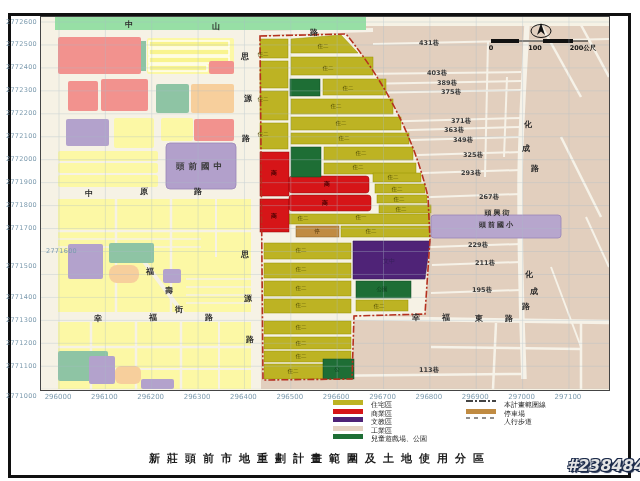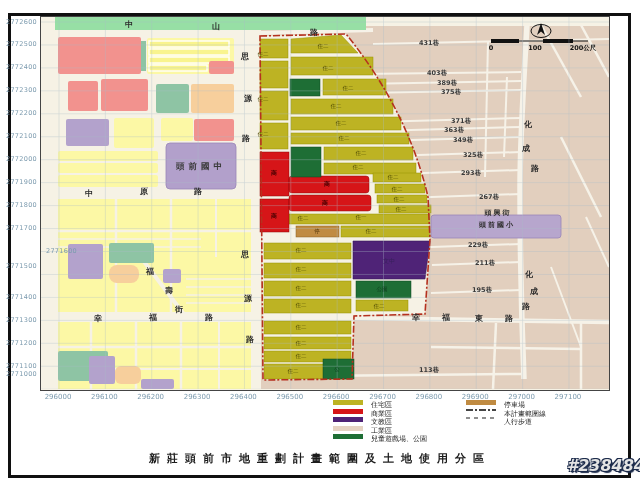--- a/index.html
+++ b/index.html
@@ -336,21 +336,21 @@
       <div class="ylab" style="top: 155.2px;">2772000</div>
       <div class="ylab" style="top: 178.15px;">2771900</div>
       <div class="ylab" style="top: 201.1px;">2771800</div>
       <div class="ylab" style="top: 224.05px;">2771700</div>
       <div class="ylab" style="top: 247px; margin-left: 40px;">2771600</div>
       <div class="ylab" style="top: 262px;">2771500</div>
       <div class="ylab" style="top: 292.9px;">2771400</div>
       <div class="ylab" style="top: 315.85px;">2771300</div>
       <div class="ylab" style="top: 338.8px;">2771200</div>
       <div class="ylab" style="top: 361.75px;">2771100</div>
-      <div class="ylab" style="top: 370px;">2771000</div>
+      <div class="ylab" style="top: 392px;">2771000</div>
     </div>
   <div id="x-axis">
       <div class="xlab" style="left: 41px;">296000</div>
       <div class="xlab" style="left: 87.36px;">296100</div>
       <div class="xlab" style="left: 133.72px;">296200</div>
       <div class="xlab" style="left: 180.08px;">296300</div>
       <div class="xlab" style="left: 226.44px;">296400</div>
       <div class="xlab" style="left: 272.8px;">296500</div>
       <div class="xlab" style="left: 319.16px;">296600</div>
       <div class="xlab" style="left: 365.52px;">296700</div>
@@ -378,26 +378,26 @@
           <span class="lg-swatch" style="background: rgb(230, 211, 195);"></span>
           <span class="lg-label">工業區</span>
         </div>
         <div class="lg-row">
           <span class="lg-swatch" style="background: rgb(30, 110, 53);"></span>
           <span class="lg-label">兒童遊戲場、公園</span>
         </div>
       </div>
     <div id="legend-right" class="lg-col">
         <div class="lg-row">
+          <span class="lg-line dashdot"></span>
+          <span class="lg-label">本計畫範圍線</span>
+        </div>
+        <div class="lg-row">
           <span class="lg-swatch" style="background: rgb(192, 139, 66);"></span>
           <span class="lg-label">停車場</span>
-        </div>
-        <div class="lg-row">
-          <span class="lg-line dashdot"></span>
-          <span class="lg-label">本計畫範圍線</span>
         </div>
         <div class="lg-row">
           <span class="lg-line dashed"></span>
           <span class="lg-label">人行步道</span>
         </div>
       </div>
   </div>
 
   <div class="title">新莊頭前市地重劃計畫範圍及土地使用分區</div>
   <div class="watermark">#2384846</div>

